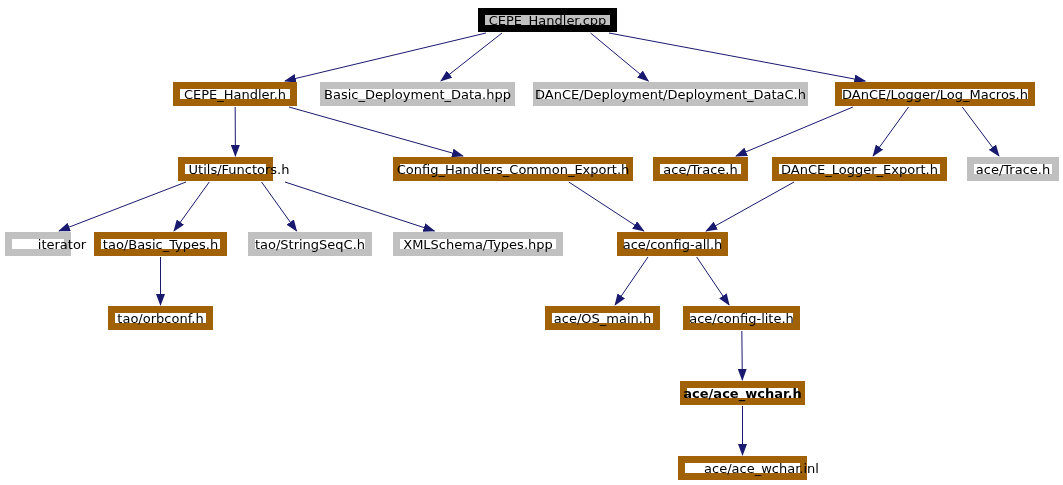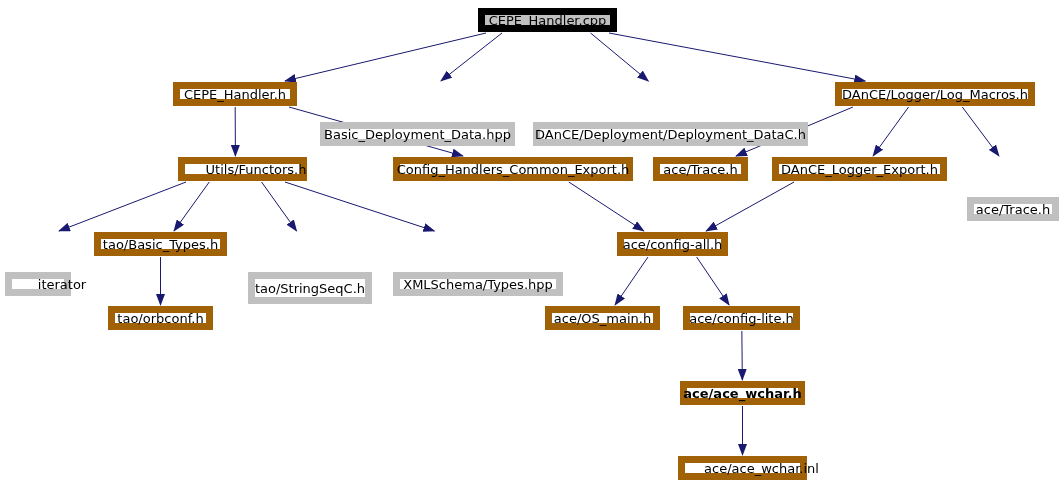--- a/index.html
+++ b/index.html
@@ -18,21 +18,21 @@
     border:7px solid #a16207;
     color:#000000;
     font-size:13px;
     line-height:1;
     display:flex;
     align-items:center;
     justify-content:center;
     white-space:nowrap;
     cursor:default;
   }
-  .node.gray{border-color:#c0c0c0;margin-top:40px;}
+  .node.gray{border-color:#c0c0c0;}
   .node.highlight{background:#c0c0c0;border-color:#000000;}
   .node.link{cursor:pointer;}
 </style>
 </head>
 <body>
 
 <div id="canvas">
   <svg id="edge-layer" xmlns="http://www.w3.org/2000/svg">
       <defs>
         <marker id="arrow" markerUnits="userSpaceOnUse" markerWidth="13" markerHeight="9" refX="11" refY="4.5" orient="auto">
@@ -58,28 +58,28 @@
       <line x1="648" y1="257" x2="615.1" y2="305" stroke="#191970" stroke-width="1" marker-end="url(#arrow)"></line>
       <line x1="696.65" y1="257" x2="729.08" y2="305" stroke="#191970" stroke-width="1" marker-end="url(#arrow)"></line>
       <line x1="741.85" y1="331" x2="742.32" y2="380" stroke="#191970" stroke-width="1" marker-end="url(#arrow)"></line>
       <line x1="742.5" y1="406" x2="742.5" y2="455" stroke="#191970" stroke-width="1" marker-end="url(#arrow)"></line>
     </svg>
 <div class="node highlight link" style="left: 478px; top: 8px; width: 139px; height: 24px;">CEPE_Handler.cpp</div>
     <div class="node  link" style="left: 173px; top: 82px; width: 124px; height: 24px;">CEPE_Handler.h</div>
     <div class="node gray" style="left: 320px; top: 82px; width: 195px; height: 24px;">Basic_Deployment_Data.hpp</div>
     <div class="node gray" style="left: 533px; top: 82px; width: 275px; height: 24px;">DAnCE/Deployment/Deployment_DataC.h</div>
     <div class="node  link" style="left: 835px; top: 82px; width: 200px; height: 24px;">DAnCE/Logger/Log_Macros.h</div>
-    <div class="node  link" style="left: 178px; top: 157px; width: 129px; height: 24px; padding-left: 27px;">Utils/Functors.h</div>
+    <div class="node  link" style="left: 178px; top: 157px; width: 95px; height: 24px; padding-left: 27px;">Utils/Functors.h</div>
     <div class="node  link" style="left: 393px; top: 157px; width: 240px; height: 24px;">Config_Handlers_Common_Export.h</div>
     <div class="node  link" style="left: 653px; top: 157px; width: 95px; height: 24px;">ace/Trace.h</div>
     <div class="node  link" style="left: 772px; top: 157px; width: 175px; height: 24px;">DAnCE_Logger_Export.h</div>
     <div class="node gray" style="left: 967px; top: 157px; width: 92px; height: 24px;">ace/Trace.h</div>
     <div class="node gray" style="left: 5px; top: 232px; width: 66px; height: 24px; padding-left: 48px;">iterator</div>
     <div class="node  link" style="left: 94px; top: 232px; width: 133px; height: 24px;">tao/Basic_Types.h</div>
-    <div class="node gray" style="left: 248px; top: 232px; width: 124px; height: 32px;">tao/StringSeqC.h</div>
+    <div class="node gray" style="left: 248px; top: 232px; width: 124px; height: 24px;">tao/StringSeqC.h</div>
     <div class="node gray" style="left: 393px; top: 232px; width: 170px; height: 24px;">XMLSchema/Types.hpp</div>
     <div class="node  link" style="left: 617px; top: 232px; width: 111px; height: 24px;">ace/config-all.h</div>
     <div class="node  link" style="left: 108px; top: 306px; width: 105px; height: 24px;">tao/orbconf.h</div>
     <div class="node  link" style="left: 545px; top: 306px; width: 115px; height: 24px;">ace/OS_main.h</div>
     <div class="node  link" style="left: 683px; top: 306px; width: 117px; height: 24px;">ace/config-lite.h</div>
     <div class="node  link" style="left: 680px; top: 381px; width: 125px; height: 24px; font-weight: bold;">ace/ace_wchar.h</div>
     <div class="node  link" style="left: 678px; top: 456px; width: 129px; height: 24px; padding-left: 38px;">ace/ace_wchar.inl</div>
   </div>
 
 </body></html>

